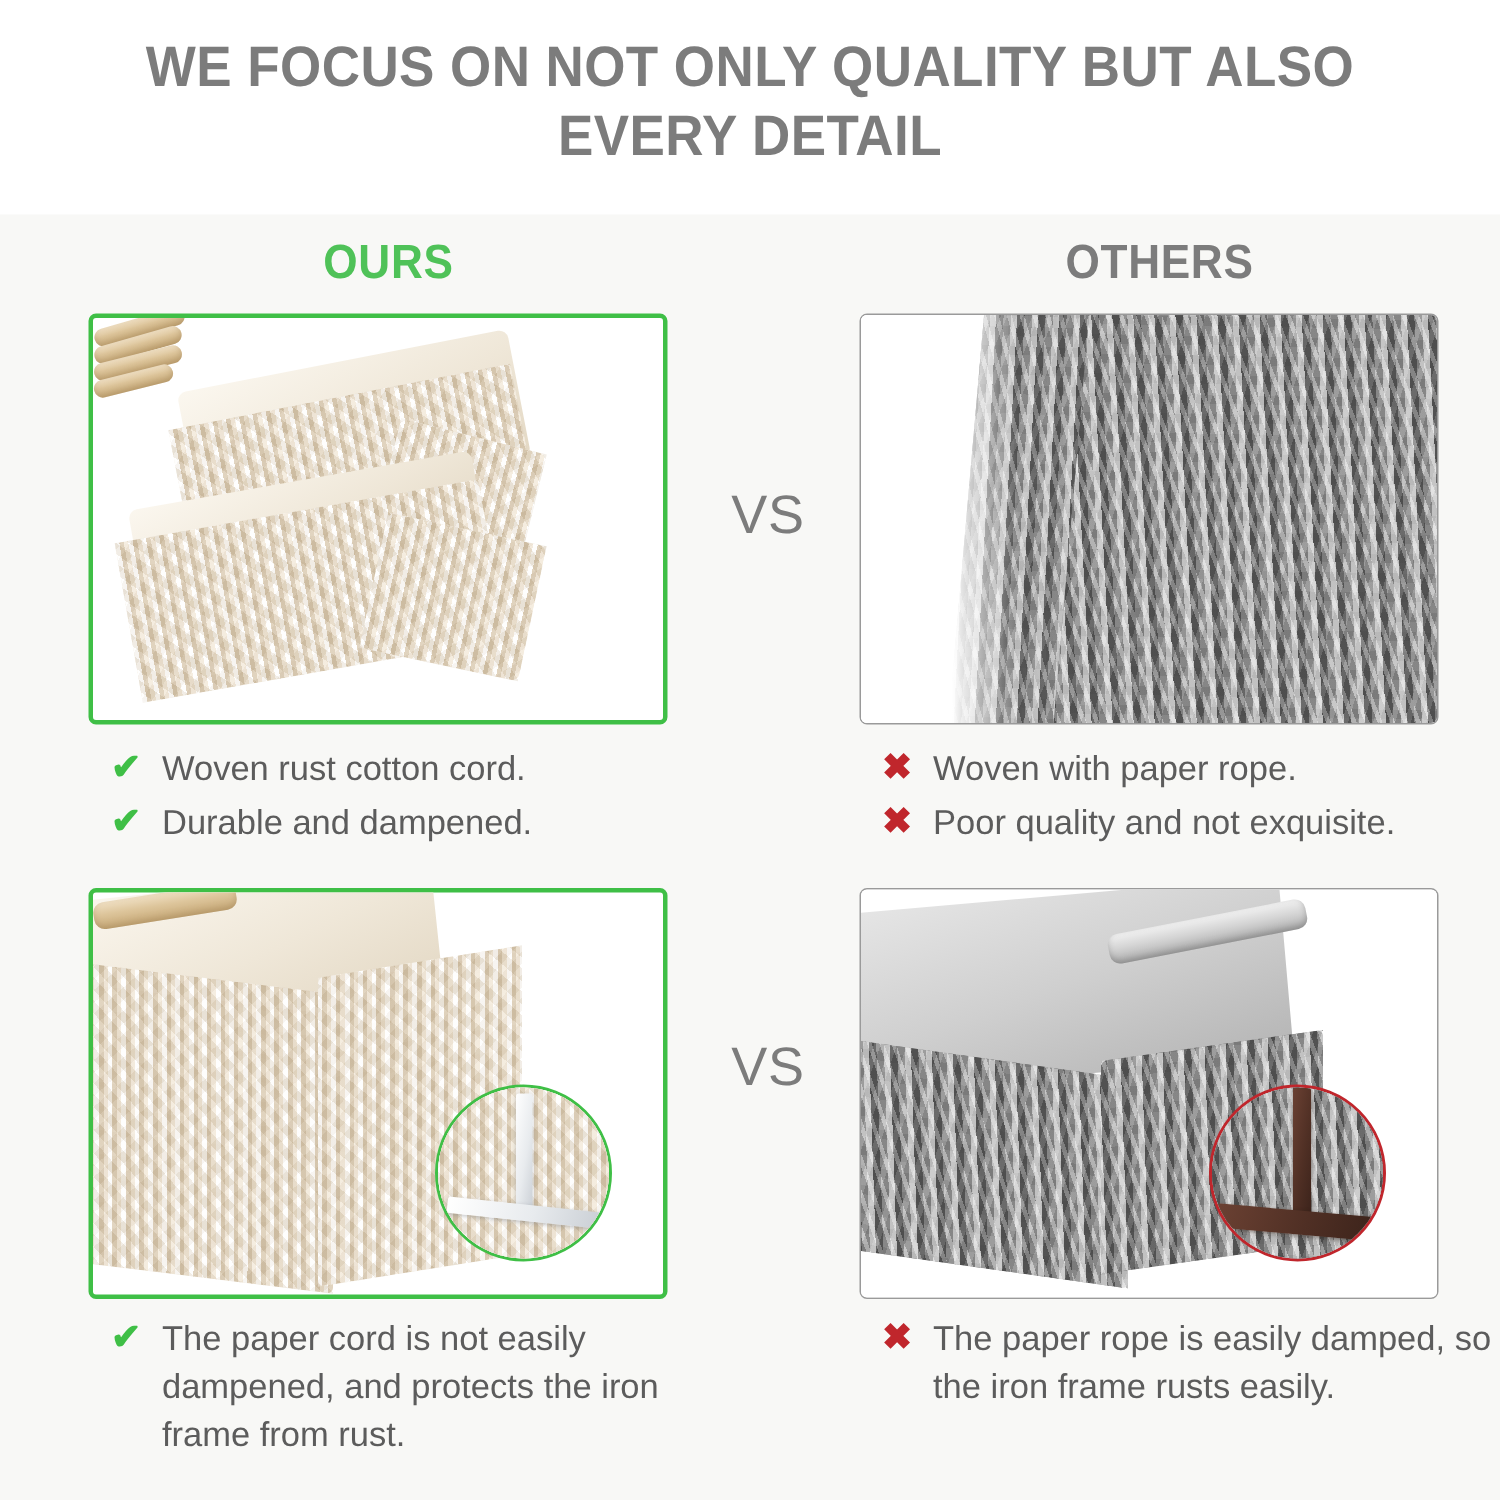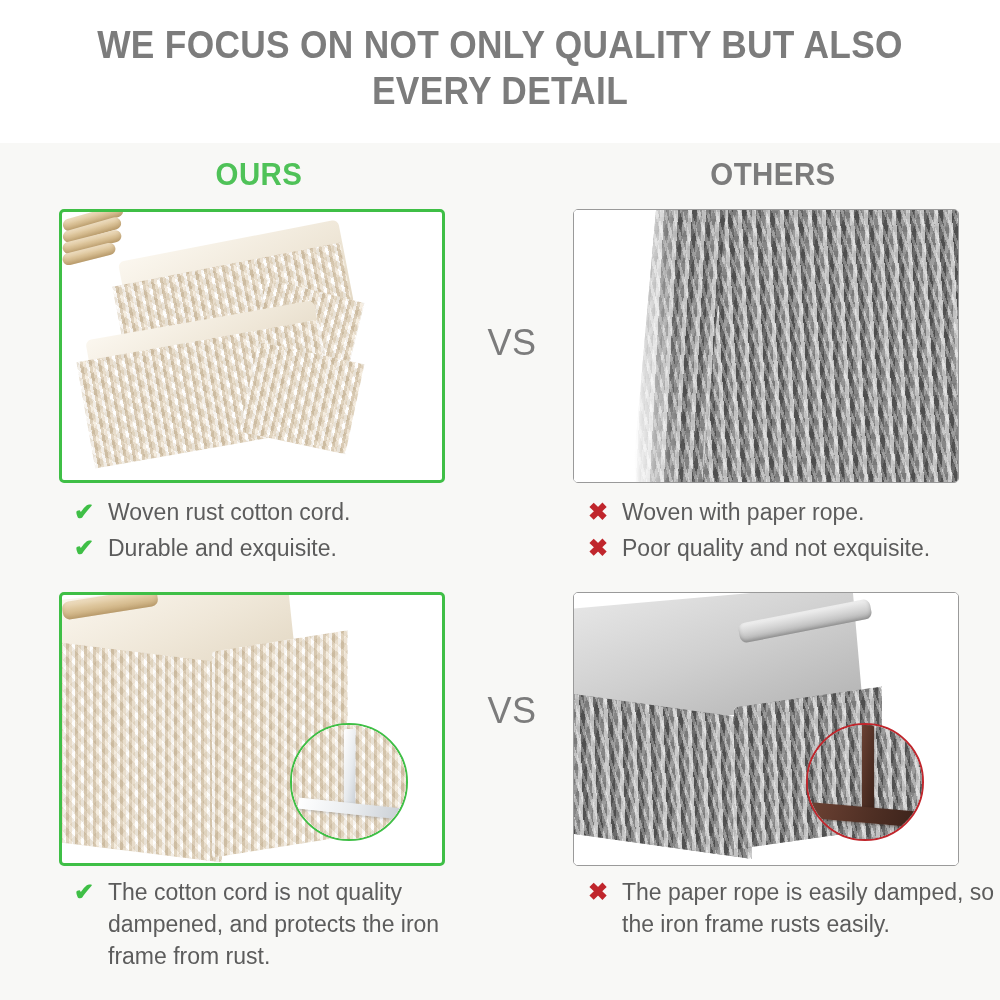--- a/index.html
+++ b/index.html
@@ -296,39 +296,39 @@
     </div>
   </div>
 
   <div class="bullets left top-list">
     <div class="bullet">
       <span class="mark check">✔</span>
       <span class="txt">Woven rust cotton cord.</span>
     </div>
     <div class="bullet">
       <span class="mark check">✔</span>
-      <span class="txt">Durable and exquisite.</span>
+      <span class="txt">Durable and dampened.</span>
     </div>
   </div>
 
   <div class="bullets right top-list">
     <div class="bullet">
       <span class="mark cross">✖</span>
       <span class="txt">Woven with paper rope.</span>
     </div>
     <div class="bullet">
       <span class="mark cross">✖</span>
       <span class="txt">Poor quality and not exquisite.</span>
     </div>
   </div>
 
   <div class="bullets left bottom-list">
     <div class="bullet">
       <span class="mark check">✔</span>
-      <span class="txt">The cotton cord is not quality dampened, and protects the iron frame from rust.</span>
+      <span class="txt">The paper cord is not easily dampened, and protects the iron frame from rust.</span>
     </div>
   </div>
 
   <div class="bullets right bottom-list">
     <div class="bullet">
       <span class="mark cross">✖</span>
       <span class="txt">The paper rope is easily damped, so the iron frame rusts easily.</span>
     </div>
   </div>
 

